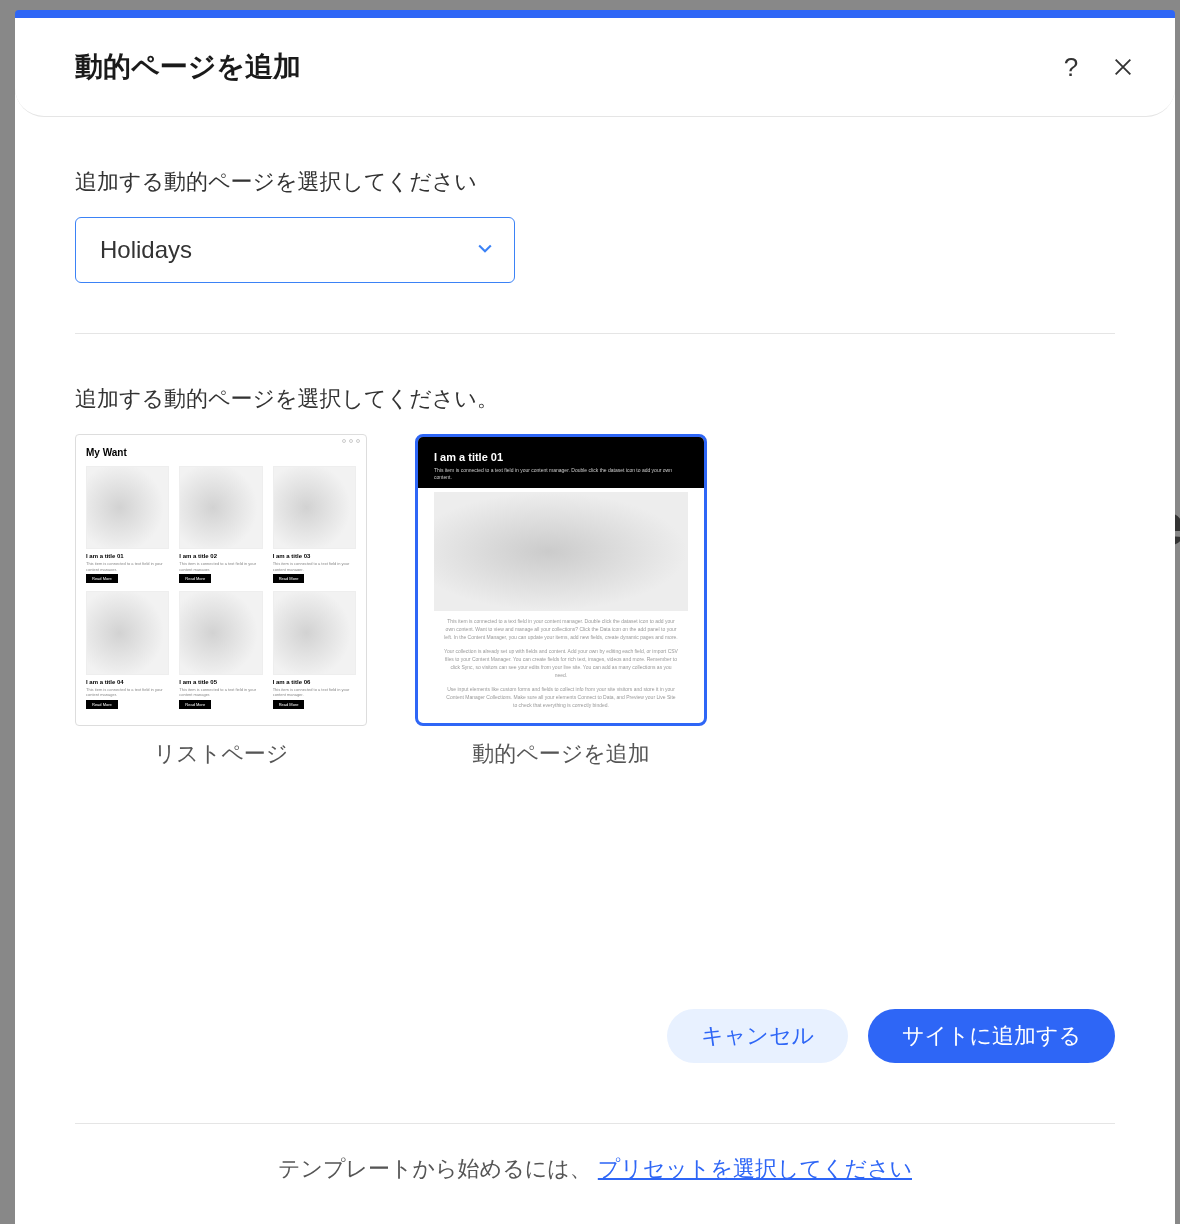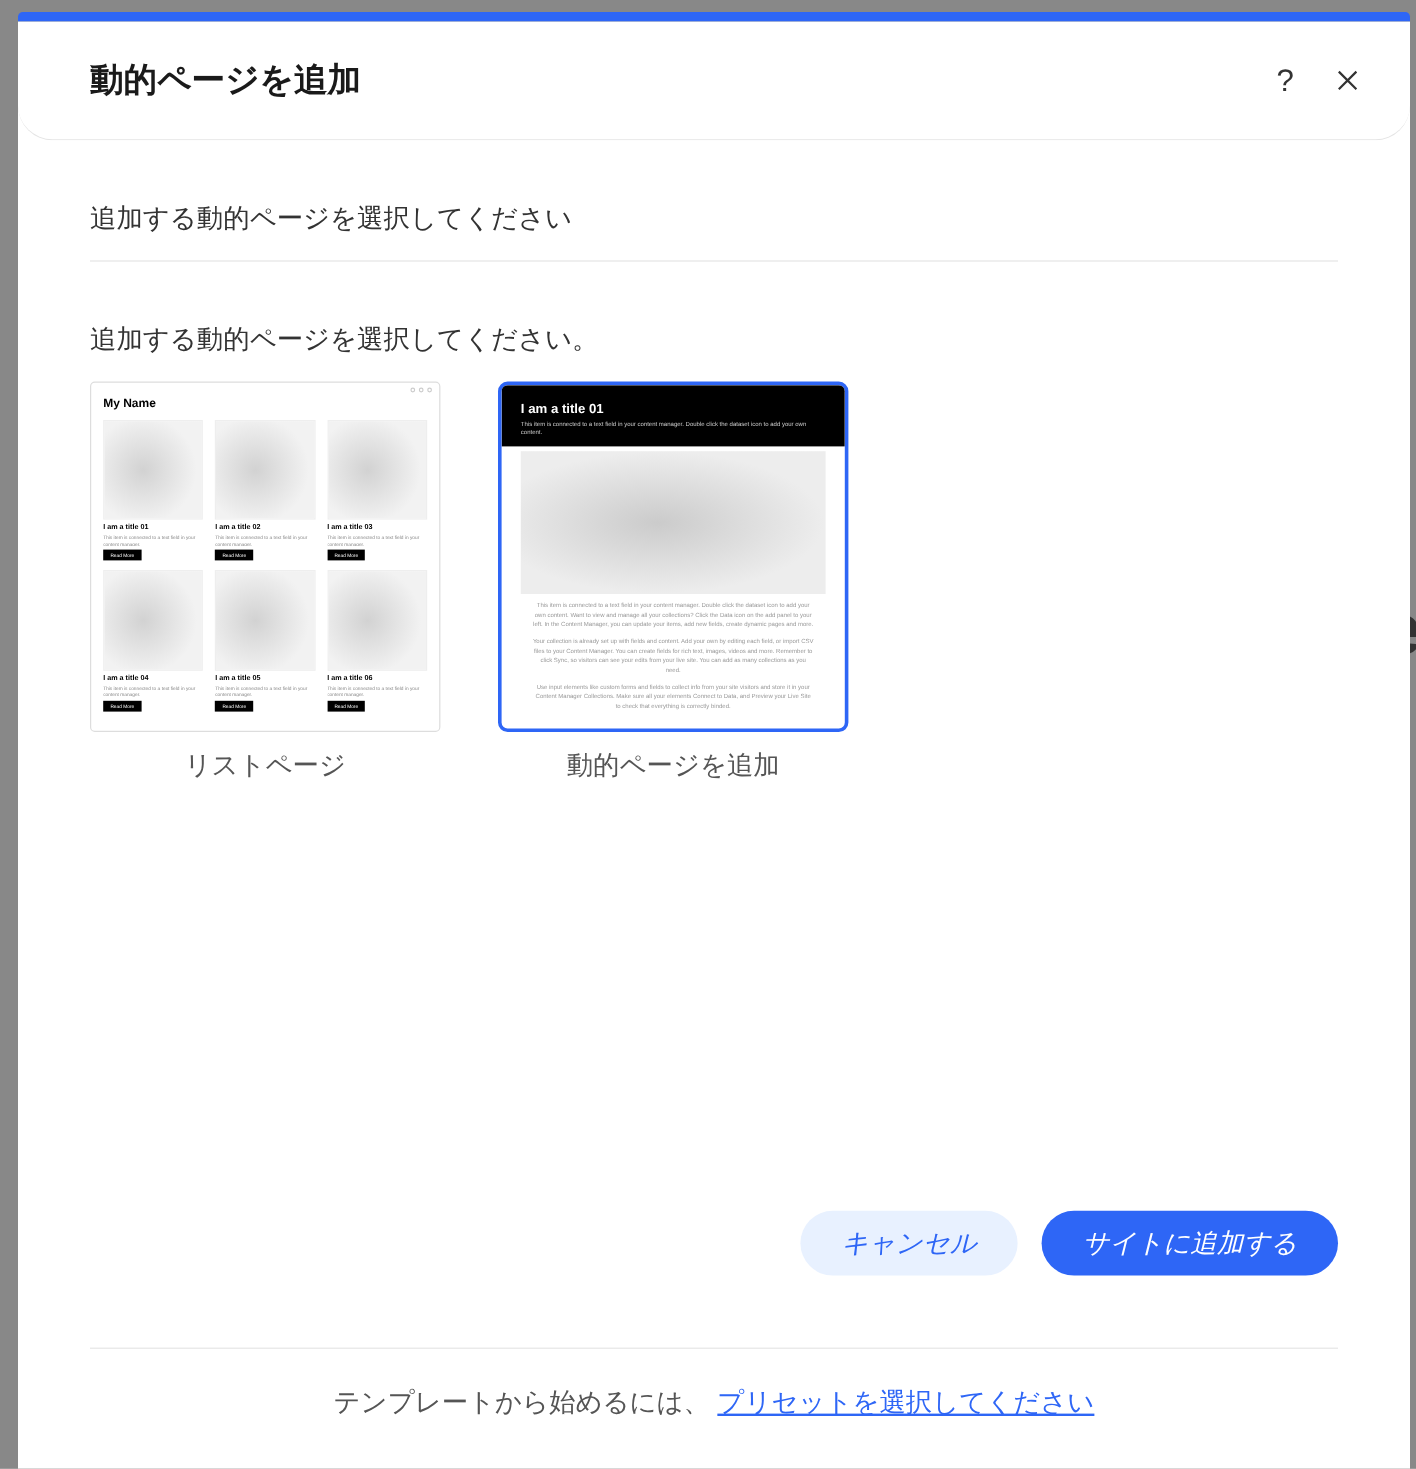--- a/index.html
+++ b/index.html
@@ -271,21 +271,20 @@
     }
     .btn {
       height: 54px;
       padding: 0 34px;
       border-radius: 27px;
       font-size: 22px;
       border: none;
       cursor: pointer;
       display: flex;
       align-items: center;
-      font-style: italic;
     }
     .btn-secondary {
       background: #e8f1ff;
       color: #2e66f6;
     }
     .btn-primary {
       background: #2e66f6;
       color: #fff;
       font-weight: 500;
     }
@@ -338,36 +337,46 @@
             <path d="M4 4 L20 20 M20 4 L4 20"></path>
           </svg>
       </div>
     </div>
   </div>
 
   <div class="modal-body">
 
     <div class="section-label">追加する動的ページを選択してください</div>
 
+    <div class="select-wrap">
+      <div class="select-box">
+        <span>Holidays</span>
+      </div>
+      <span class="select-chevron">
+        <svg width="20" height="20" viewBox="0 0 24 24" fill="none" stroke="currentColor" stroke-width="2.5">
+            <path d="M5 9 L12 16 L19 9"></path>
+          </svg>
+      </span>
+    </div>
 
     <hr class="divider">
 
     <div class="section-label">追加する動的ページを選択してください。</div>
 
     <div class="cards">
 
       <div class="card">
         <div class="card-preview">
           <div class="preview-chrome">
               <span></span>
               <span></span>
               <span></span>
             </div>
           <div class="list-preview">
-            <div class="list-title">My Name</div>
+            <div class="list-title">My Want</div>
             <div class="list-grid">
               <div class="list-item"><div class="thumb"></div><div class="itm-title">I am a title 01</div><div class="itm-desc">This item is connected to a text field in your content manager.</div><div class="itm-btn">Read More</div></div>
               <div class="list-item"><div class="thumb"></div><div class="itm-title">I am a title 02</div><div class="itm-desc">This item is connected to a text field in your content manager.</div><div class="itm-btn">Read More</div></div>
               <div class="list-item"><div class="thumb"></div><div class="itm-title">I am a title 03</div><div class="itm-desc">This item is connected to a text field in your content manager.</div><div class="itm-btn">Read More</div></div>
               <div class="list-item"><div class="thumb"></div><div class="itm-title">I am a title 04</div><div class="itm-desc">This item is connected to a text field in your content manager.</div><div class="itm-btn">Read More</div></div>
               <div class="list-item"><div class="thumb"></div><div class="itm-title">I am a title 05</div><div class="itm-desc">This item is connected to a text field in your content manager.</div><div class="itm-btn">Read More</div></div>
               <div class="list-item"><div class="thumb"></div><div class="itm-title">I am a title 06</div><div class="itm-desc">This item is connected to a text field in your content manager.</div><div class="itm-btn">Read More</div></div>
             </div>
           </div>
         </div>

